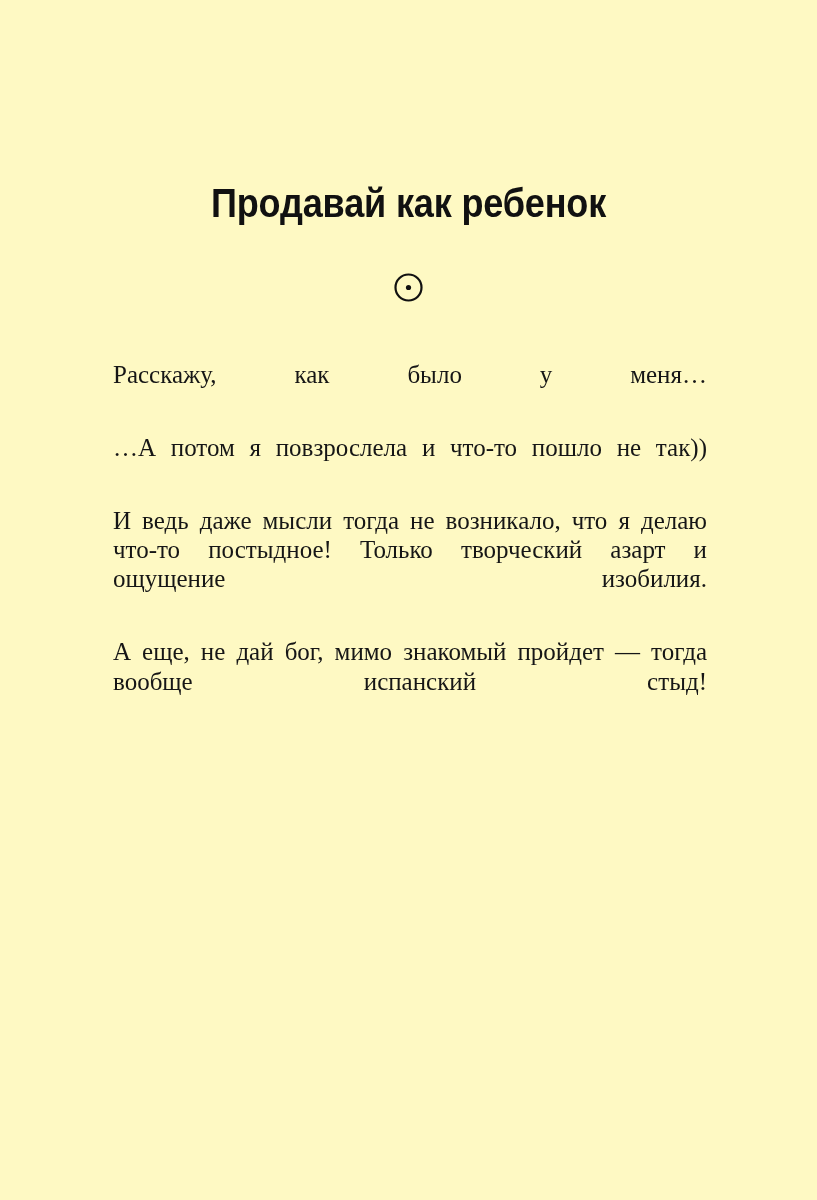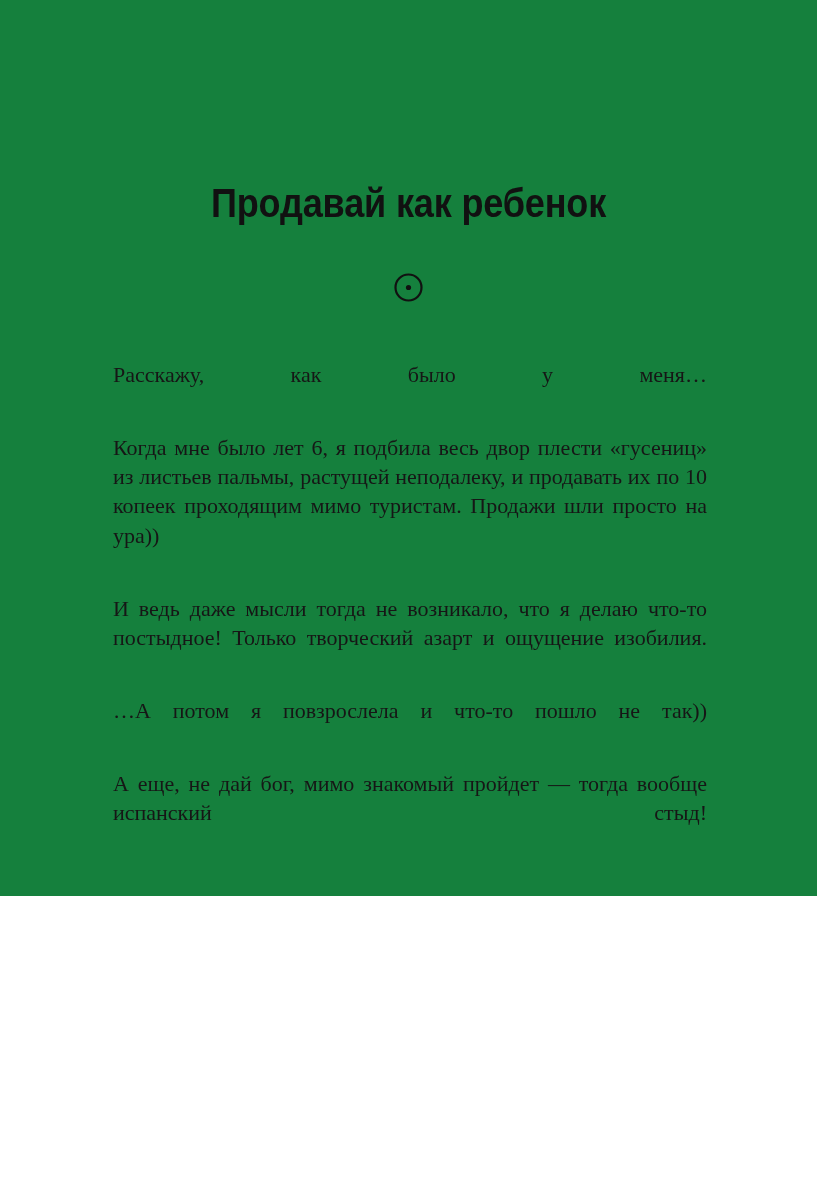--- a/index.html
+++ b/index.html
@@ -5,23 +5,23 @@
 <style>
   html, body {
     margin: 0;
     padding: 0;
     background: #ffffff;
   }
 
   .page {
     position: relative;
     width: 817px;
-    height: 896px;
+    height: 1200px;
     margin: 0 auto;
-    background: #15803d;
+    background: #fef9c3;
     overflow: hidden;
     box-sizing: border-box;
   }
 
   
   .chapter-title {
     position: absolute;
     left: 0;
     right: 0;
     top: 152px;
@@ -54,21 +54,21 @@
     height: 43px;
   }
 
   
   .body-col {
     position: absolute;
     left: 113px;
     top: 360px;
     width: 594px;
     font-family: "Liberation Serif", "DejaVu Serif", serif;
-    font-size: 22px;
+    font-size: 25px;
     line-height: 29.2px;
     color: #161616;
     text-align: justify;
     text-justify: inter-word;
     -webkit-hyphens: manual;
     hyphens: manual;
   }
 
   .body-col p {
     margin: 0 0 14.6px 0;
@@ -97,20 +97,19 @@
 
   <div class="ornament-wrap">
     <svg class="ornament" viewBox="0 0 43 43" xmlns="http://www.w3.org/2000/svg" aria-hidden="true">
       <circle cx="21.5" cy="21.5" r="13" fill="none" stroke="#111111" stroke-width="2.2"></circle>
       <circle cx="21.5" cy="21.5" r="2.6" fill="#111111"></circle>
     </svg>
   </div>
 
   <div class="body-col">
     <p>Расскажу, как было у меня…</p>
-    <p>Когда мне было лет 6, я подбила весь двор плести «гусениц» из листьев пальмы, растущей неподалеку, и продавать их по 10 копеек проходящим мимо туристам. Продажи шли просто на ура))</p>
+    <p>…А потом я повзрослела и что-то пошло не так))</p>
     <p>И ведь даже мысли тогда не возникало, что я делаю что-то постыдное! Только творческий азарт и ощущение изобилия.</p>
-    <p>…А потом я повзрослела и что-то пошло не так))</p>
     <p>А еще, не дай бог, мимо знакомый пройдет — тогда вообще испанский стыд!</p>
 
   </div>
 
 </div>
 
 </body></html>

